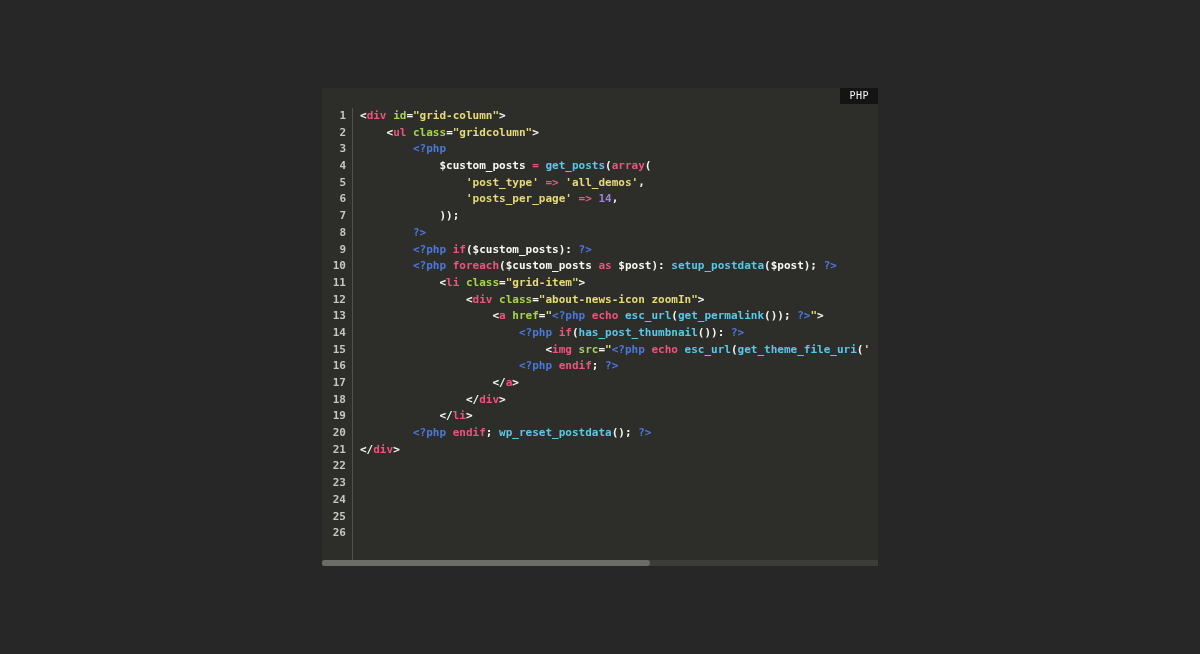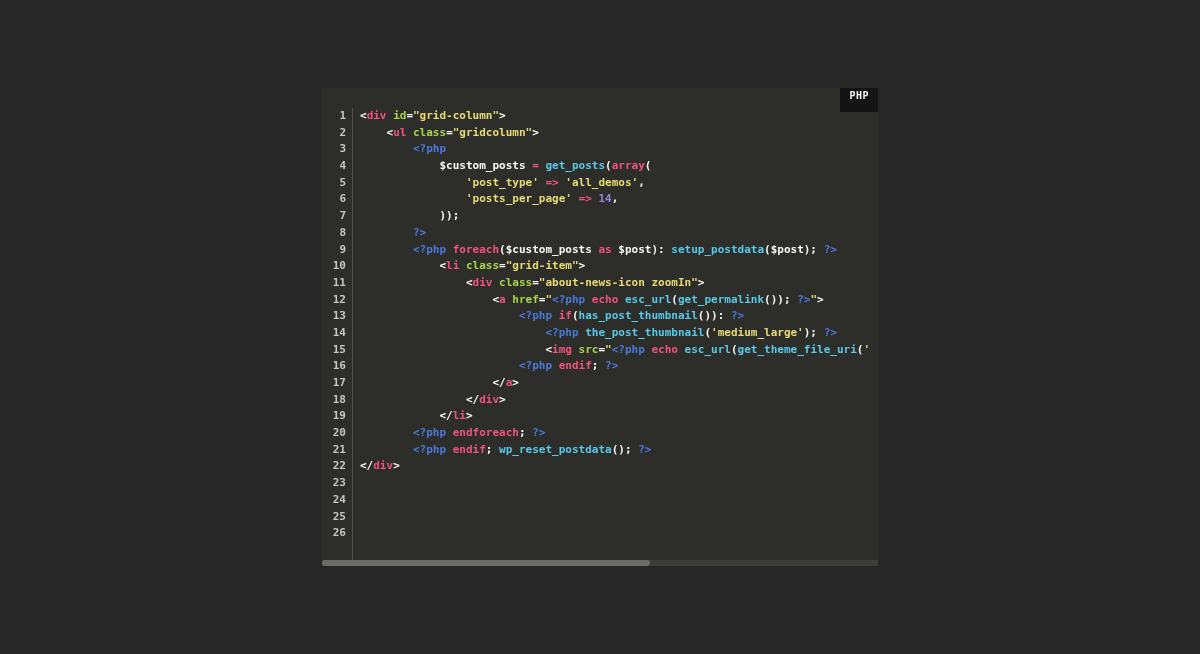--- a/index.html
+++ b/index.html
@@ -15,26 +15,26 @@
   }
   .editor-panel {
     position: absolute;
     left: 322px; top: 88px;
     width: 556px; height: 478px;
     background: #2d2d29;
   }
   .lang-badge {
     position: absolute;
     top: 0; right: 0;
-    height: 24px;
+    height: 16px;
     padding: 2px 9px 2px 9px;
     background: #141414;
     color: #fafafa;
     font-size: 10px;
-    font-weight: 700;
+    font-weight: 400;
     letter-spacing: 0.5px;
     line-height: 12px;
     z-index: 2;
   }
   .content {
     position: absolute;
     top: 0; left: 0; right: 0; bottom: 6px;
     display: flex;
     padding-top: 20px;
     overflow: hidden;
@@ -118,32 +118,31 @@
         </div>
       <div class="code-area">
           <div class="code-line"><span class="tk-w">&lt;</span><span class="tk-k">div</span><span class="tk-w"> </span><span class="tk-g">id</span><span class="tk-w">=</span><span class="tk-y">"grid-column"</span><span class="tk-w">&gt;</span></div>
           <div class="code-line"><span class="tk-w">    &lt;</span><span class="tk-k">ul</span><span class="tk-w"> </span><span class="tk-g">class</span><span class="tk-w">=</span><span class="tk-y">"gridcolumn"</span><span class="tk-w">&gt;</span></div>
           <div class="code-line"><span class="tk-w">        </span><span class="tk-b">&lt;?php</span></div>
           <div class="code-line"><span class="tk-w">            $custom_posts </span><span class="tk-k">=</span><span class="tk-w"> </span><span class="tk-c">get_posts</span><span class="tk-w">(</span><span class="tk-k">array</span><span class="tk-w">(</span></div>
           <div class="code-line"><span class="tk-w">                </span><span class="tk-y">'post_type'</span><span class="tk-w"> </span><span class="tk-k">=&gt;</span><span class="tk-w"> </span><span class="tk-y">'all_demos'</span><span class="tk-w">,</span></div>
           <div class="code-line"><span class="tk-w">                </span><span class="tk-y">'posts_per_page'</span><span class="tk-w"> </span><span class="tk-k">=&gt;</span><span class="tk-w"> </span><span class="tk-v">14</span><span class="tk-w">,</span></div>
           <div class="code-line"><span class="tk-w">            ));</span></div>
           <div class="code-line"><span class="tk-w">        </span><span class="tk-b">?&gt;</span></div>
+          <div class="code-line"><span class="tk-w">        </span><span class="tk-b">&lt;?php</span><span class="tk-w"> </span><span class="tk-k">if</span><span class="tk-w">($custom_posts): </span><span class="tk-b">?&gt;</span></div>
           <div class="code-line"><span class="tk-w">        </span><span class="tk-b">&lt;?php</span><span class="tk-w"> </span><span class="tk-k">foreach</span><span class="tk-w">($custom_posts </span><span class="tk-k">as</span><span class="tk-w"> $post): </span><span class="tk-c">setup_postdata</span><span class="tk-w">($post); </span><span class="tk-b">?&gt;</span></div>
           <div class="code-line"><span class="tk-w">            &lt;</span><span class="tk-k">li</span><span class="tk-w"> </span><span class="tk-g">class</span><span class="tk-w">=</span><span class="tk-y">"grid-item"</span><span class="tk-w">&gt;</span></div>
           <div class="code-line"><span class="tk-w">                &lt;</span><span class="tk-k">div</span><span class="tk-w"> </span><span class="tk-g">class</span><span class="tk-w">=</span><span class="tk-y">"about-news-icon zoomIn"</span><span class="tk-w">&gt;</span></div>
           <div class="code-line"><span class="tk-w">                    &lt;</span><span class="tk-k">a</span><span class="tk-w"> </span><span class="tk-g">href</span><span class="tk-w">=</span><span class="tk-y">"</span><span class="tk-b">&lt;?php</span><span class="tk-w"> </span><span class="tk-k">echo</span><span class="tk-w"> </span><span class="tk-c">esc_url</span><span class="tk-w">(</span><span class="tk-c">get_permalink</span><span class="tk-w">()); </span><span class="tk-b">?&gt;</span><span class="tk-y">"</span><span class="tk-w">&gt;</span></div>
           <div class="code-line"><span class="tk-w">                        </span><span class="tk-b">&lt;?php</span><span class="tk-w"> </span><span class="tk-k">if</span><span class="tk-w">(</span><span class="tk-c">has_post_thumbnail</span><span class="tk-w">()): </span><span class="tk-b">?&gt;</span></div>
-          <div class="code-line"><span class="tk-w">                            </span><span class="tk-b">&lt;?php</span><span class="tk-w"> </span><span class="tk-c">the_post_thumbnail</span><span class="tk-w">(</span><span class="tk-y">'medium_large'</span><span class="tk-w">); </span><span class="tk-b">?&gt;</span></div>
           <div class="code-line"><span class="tk-w">                            &lt;</span><span class="tk-k">img</span><span class="tk-w"> </span><span class="tk-g">src</span><span class="tk-w">=</span><span class="tk-y">"</span><span class="tk-b">&lt;?php</span><span class="tk-w"> </span><span class="tk-k">echo</span><span class="tk-w"> </span><span class="tk-c">esc_url</span><span class="tk-w">(</span><span class="tk-c">get_theme_file_uri</span><span class="tk-w">(</span><span class="tk-y">'</span></div>
           <div class="code-line"><span class="tk-w">                        </span><span class="tk-b">&lt;?php</span><span class="tk-w"> </span><span class="tk-k">endif</span><span class="tk-w">; </span><span class="tk-b">?&gt;</span></div>
           <div class="code-line"><span class="tk-w">                    &lt;/</span><span class="tk-k">a</span><span class="tk-w">&gt;</span></div>
           <div class="code-line"><span class="tk-w">                &lt;/</span><span class="tk-k">div</span><span class="tk-w">&gt;</span></div>
           <div class="code-line"><span class="tk-w">            &lt;/</span><span class="tk-k">li</span><span class="tk-w">&gt;</span></div>
-          <div class="code-line"><span class="tk-w">        </span><span class="tk-b">&lt;?php</span><span class="tk-w"> </span><span class="tk-k">endforeach</span><span class="tk-w">; </span><span class="tk-b">?&gt;</span></div>
           <div class="code-line"><span class="tk-w">        </span><span class="tk-b">&lt;?php</span><span class="tk-w"> </span><span class="tk-k">endif</span><span class="tk-w">; </span><span class="tk-c">wp_reset_postdata</span><span class="tk-w">(); </span><span class="tk-b">?&gt;</span></div>
           <div class="code-line"><span class="tk-w">&lt;/</span><span class="tk-k">div</span><span class="tk-w">&gt;</span></div>
         </div>
     </div>
     <div class="h-scrollbar">
       <div class="thumb" style="width: 59%;"></div>
     </div>
   </div>
 </div>
 

